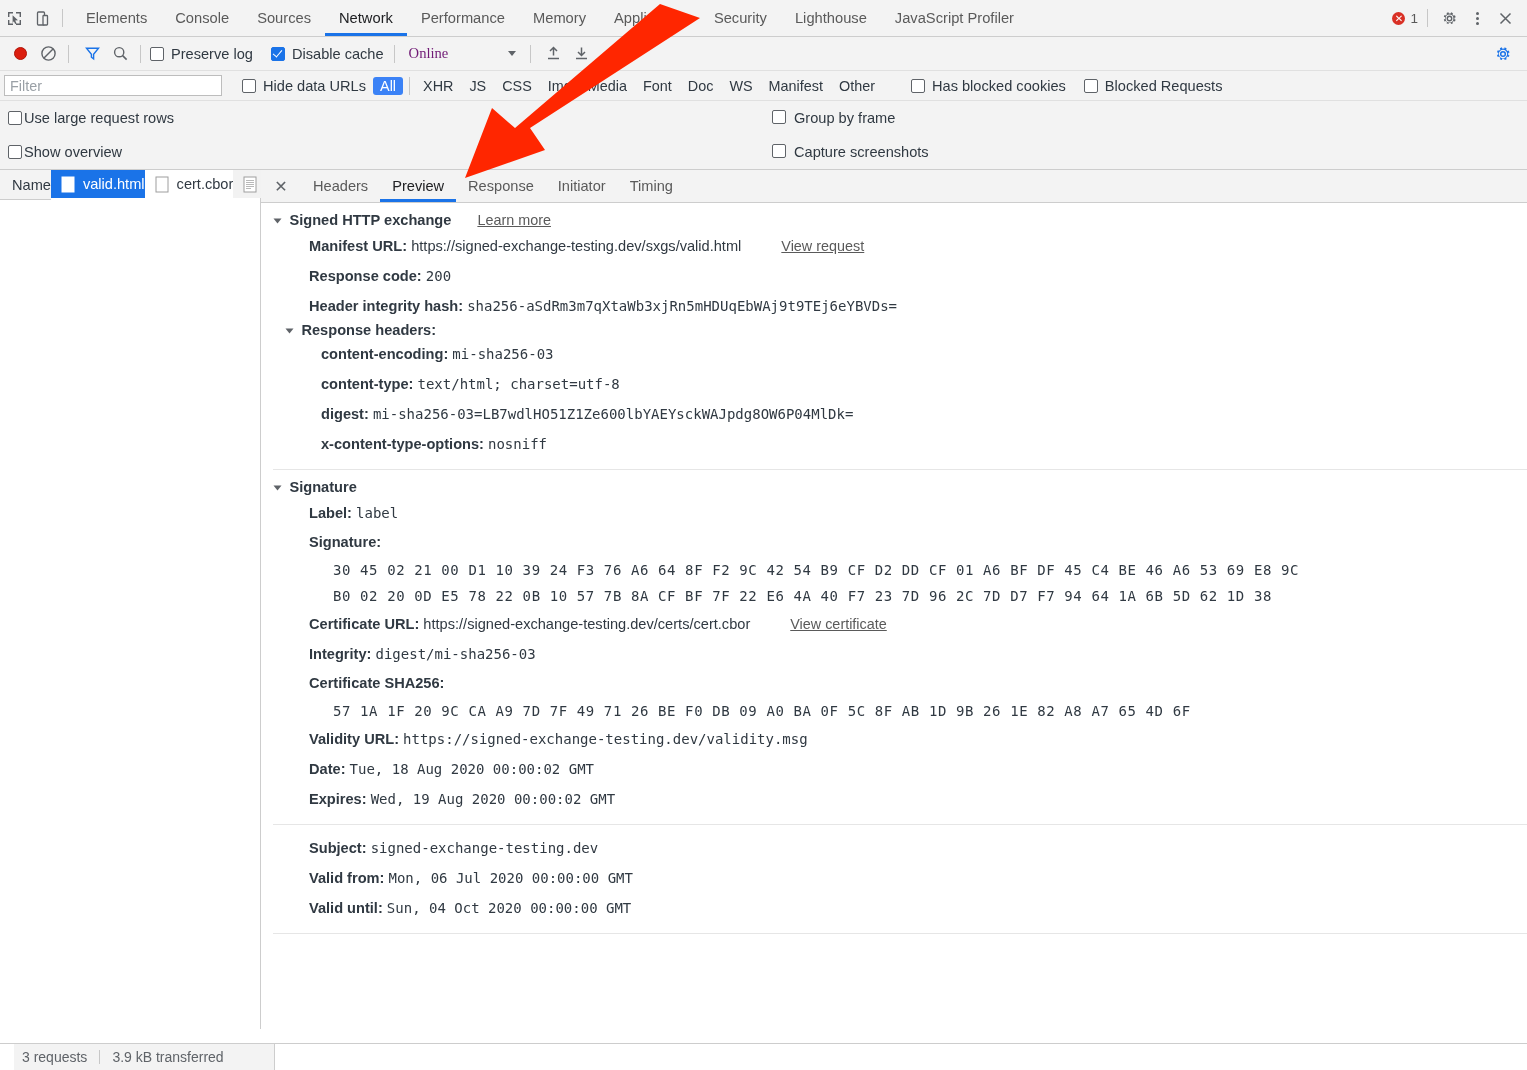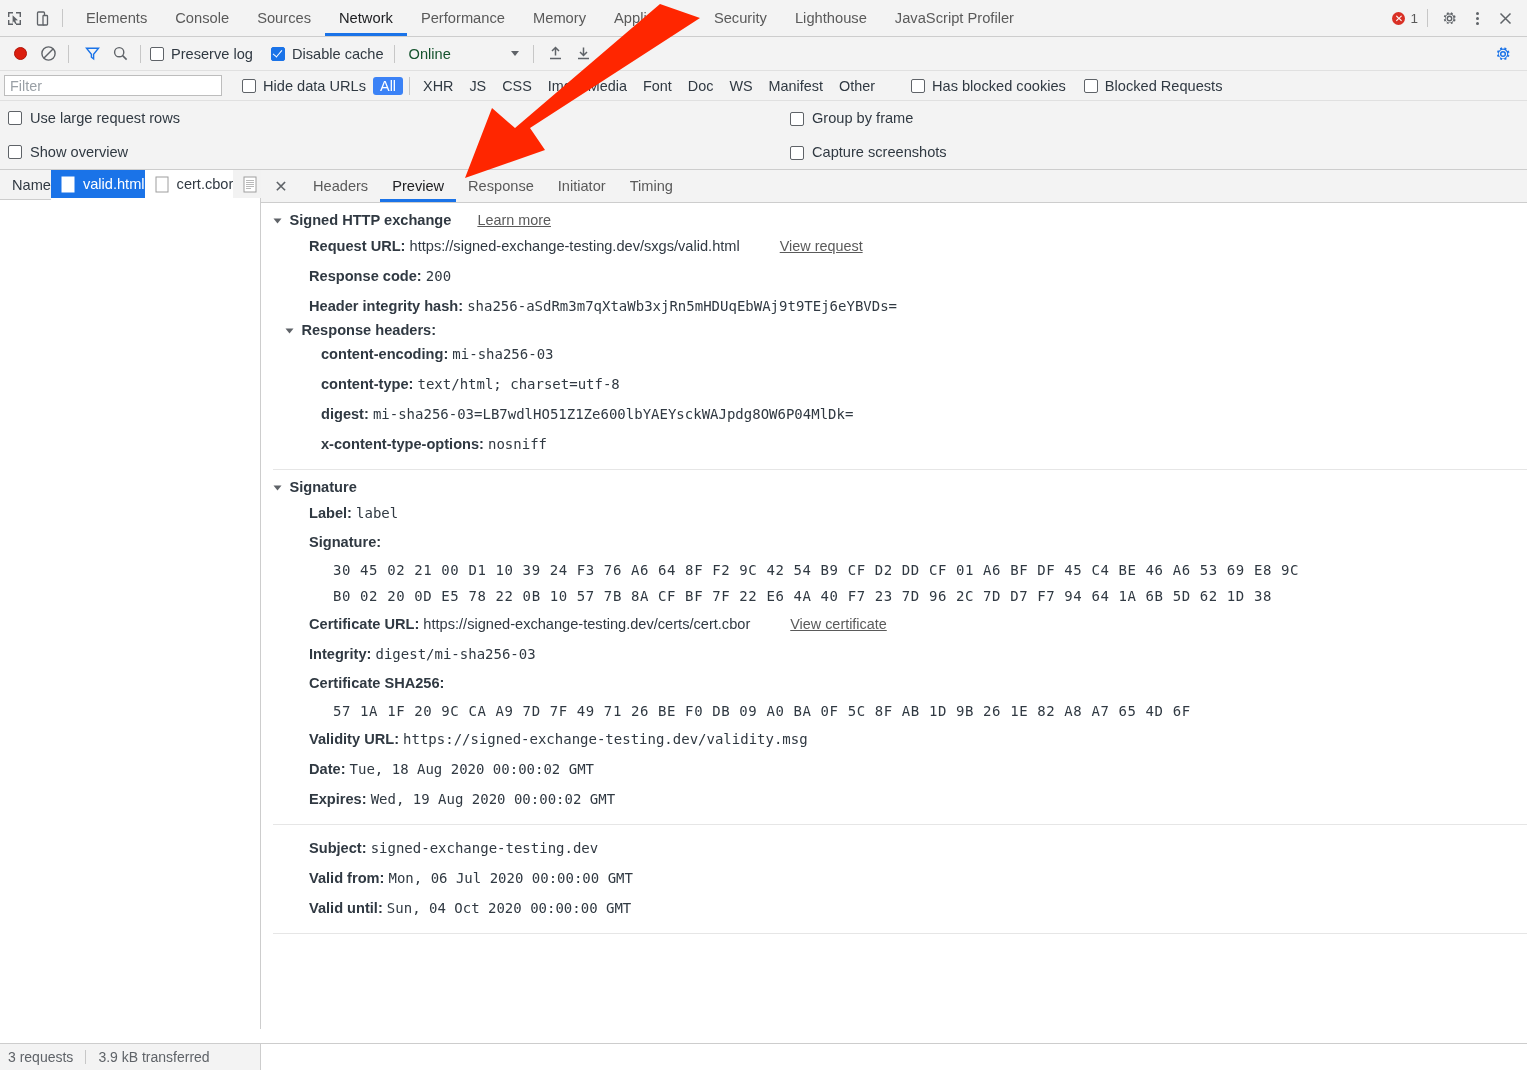--- a/index.html
+++ b/index.html
@@ -107,22 +107,23 @@
     position: absolute;
     left: 3px; top: 0.5px;
     width: 4px; height: 8px;
     border: solid #fff;
     border-width: 0 1.8px 1.8px 0;
     transform: rotate(40deg);
   }
   .tb-label { font-size: 14.6px; color: #303942; }
   #throttle {
     display: flex; align-items: center; gap: 4px;
-    font-size: 14.6px; color: #14532d; cursor: pointer;
+    font-size: 14.6px; color: #701a75; cursor: pointer;
     margin-left: 4px;
+    font-family: Liberation Serif, serif;
   }
   .caret-dn {
     width: 0; height: 0;
     border-left: 4px solid transparent;
     border-right: 4px solid transparent;
     border-top: 5px solid #5f6368;
   }
   #gear-right { margin-left: auto; padding-right: 10px; display: flex; align-items: center; }
 
   
@@ -163,22 +164,22 @@
     height: 69px;
     box-sizing: border-box;
     position: relative;
   }
   .opt-row {
     height: 34px;
     display: flex;
     align-items: center;
     position: relative;
   }
-  .opt-left { position: absolute; left: 8px; display: flex; align-items: center; gap: 8px; }
-  .opt-right { position: absolute; left: 772px; display: flex; align-items: flex-end; gap: 8px; margin-left: 18px; }
+  .opt-left { position: absolute; left: 8px; display: flex; align-items: center; gap: 2px; }
+  .opt-right { position: absolute; left: 772px; display: flex; align-items: flex-start; gap: 8px; }
   .opt-label { font-size: 14.6px; color: #303942; }
 
   
   #main {
     display: flex;
     height: 859px;
     box-sizing: border-box;
   }
   #sidebar {
     width: 261px;
@@ -342,20 +343,21 @@
     height: 26px;
     overflow: hidden;
     background: #f3f3f3;
     border-right: 1px solid #cdcdcd;
     box-sizing: border-box;
     display: flex;
     align-items: center;
     gap: 12px;
     padding-left: 8px;
     flex: 0 0 auto;
+    margin-left: 14px;
   }
   .status-txt { font-size: 14px; color: #5f6368; white-space: nowrap; }
   .status-sep { width: 1px; height: 14px; background: #c7c7c7; flex: 0 0 auto; }
 
   
   #arrow-overlay {
     position: absolute;
     left: 0; top: 0;
     width: 1527px; height: 1070px;
     pointer-events: none;
@@ -592,21 +594,21 @@
         <div class="sec-head">
           <span>
             <span class="tri"></span>
             <span class="sec-title">Signed HTTP exchange</span>
           </span>
           <span class="lnk">Learn more</span>
         </div>
 
         <div class="kv-row">
           <span>
-            <span class="k">Request URL:</span>
+            <span class="k">Manifest URL:</span>
             <span class="v">https://signed-exchange-testing.dev/sxgs/valid.html</span>
           </span>
           <span class="lnk">View request</span>
         </div>
 
         <div class="kv">
           <span class="k">Response code:</span>
           <span class="v">200</span>
         </div>
 

